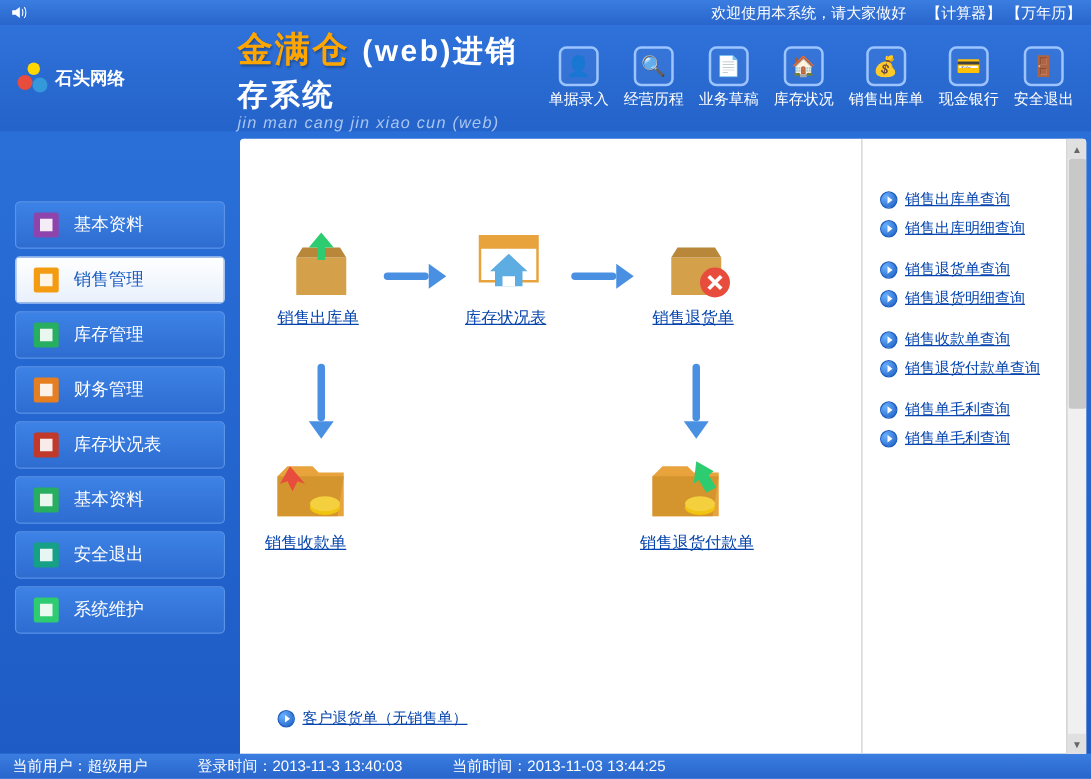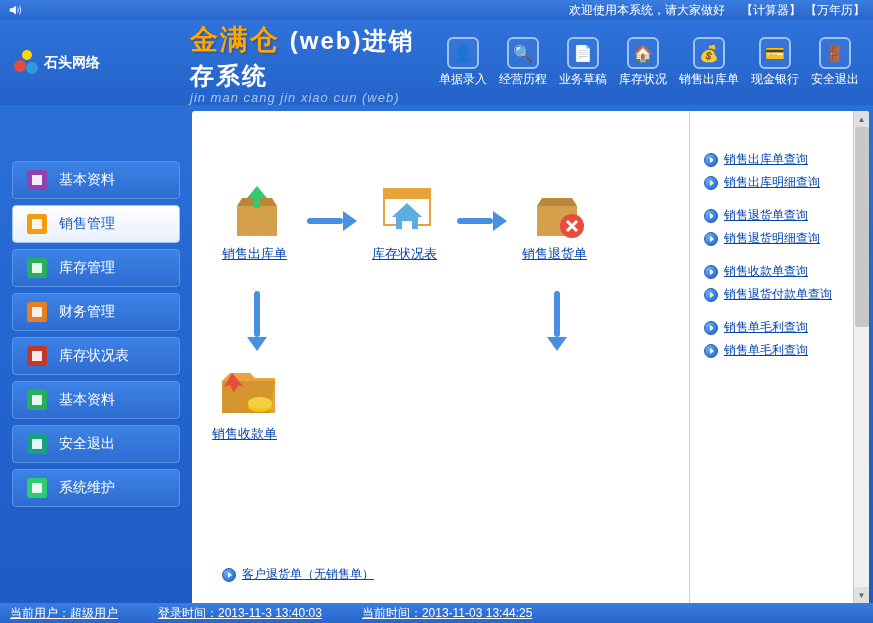--- a/index.html
+++ b/index.html
@@ -44,21 +44,21 @@
 .arrow-v { position: absolute; width: 20px; height: 60px; }
 .arrow-v::before { content: ""; position: absolute; left: 7px; top: 0; height: 46px; width: 6px; background: #4a90e2; border-radius: 3px; }
 .arrow-v::after { content: ""; position: absolute; bottom: 0; left: 0; border-top: 14px solid #4a90e2; border-left: 10px solid transparent; border-right: 10px solid transparent; }
 .right-panel { width: 180px; border-left: 1px solid #d0d0d0; padding: 40px 8px 8px 14px; }
 .link-group { margin-bottom: 16px; }
 .query-link { display: flex; align-items: center; margin-bottom: 6px; cursor: pointer; }
 .bullet { width: 14px; height: 14px; border-radius: 50%; background: radial-gradient(circle at 30% 30%, #6ab0ff, #1a5cc0); border: 1px solid #1a5cc0; margin-right: 6px; display: flex; align-items: center; justify-content: center; }
 .bullet::after { content: ""; border-left: 4px solid #fff; border-top: 3px solid transparent; border-bottom: 3px solid transparent; margin-left: 1px; }
 .query-label { color: #0645ad; text-decoration: underline; font-size: 12px; }
 .bottom-link { position: absolute; bottom: 20px; left: 30px; display: flex; align-items: center; cursor: pointer; }
-.statusbar { height: 20px; background: linear-gradient(to bottom, #3a7de0, #2965cc); color: #fff; font-size: 12px; display: flex; align-items: center; padding: 0 10px; text-decoration: underline; }
+.statusbar { height: 20px; background: linear-gradient(to bottom, #3a7de0, #2965cc); color: #fff; font-size: 12px; display: flex; align-items: center; padding: 0 10px; }
 .status-seg { margin-right: 40px; }
 .scrollbar { position: absolute; right: 0; top: 0; bottom: 0; width: 16px; background: #f0f0f0; border-left: 1px solid #ccc; }
 .scroll-up, .scroll-down { height: 16px; background: #e0e0e0; display: flex; align-items: center; justify-content: center; font-size: 8px; color: #666; }
 .scroll-down { position: absolute; bottom: 0; width: 100%; }
 .scroll-thumb { position: absolute; top: 16px; width: 14px; left: 1px; height: 200px; background: #c8c8c8; border-radius: 2px; }
 svg { display: block; }
 </style>
 </head>
 <body>
 
@@ -245,20 +245,32 @@
               <path fill="#e8a33d" d="M10 20l8-8h20l5 5h20v35H10z"></path>
               <path fill="#d4942e" d="M10 20h53l-5 32H10z"></path>
               <path fill="#e74c3c" d="M20 12l-8 14 6-2 4 8 4-8 6 2z"></path>
               <ellipse cx="48" cy="45" rx="12" ry="6" fill="#f1c40f"></ellipse>
               <ellipse cx="48" cy="42" rx="12" ry="6" fill="#f4d03f"></ellipse>
             </svg>
         </div>
         <span class="flow-label">销售收款单</span>
       </div>
 
+      <div class="flow-item" style="left:320px;top:250px">
+        <div class="flow-icon">
+          <svg width="70" height="60" viewBox="0 0 70 60">
+              <path fill="#e8a33d" d="M10 20l8-8h20l5 5h20v35H10z"></path>
+              <path fill="#d4942e" d="M10 20h53l-5 32H10z"></path>
+              <path fill="#2ecc71" d="M45 8l14 8-4 3 6 10-8 4-6-10-4 3z"></path>
+              <ellipse cx="48" cy="45" rx="12" ry="6" fill="#f1c40f"></ellipse>
+              <ellipse cx="48" cy="42" rx="12" ry="6" fill="#f4d03f"></ellipse>
+            </svg>
+        </div>
+        <span class="flow-label">销售退货付款单</span>
+      </div>
 
       <div class="bottom-link">
         <span class="bullet"></span>
         <span class="query-label">客户退货单（无销售单）</span>
       </div>
     </div>
 
     <div class="right-panel" id="queries">
         <div class="link-group">
           <div class="query-link">

